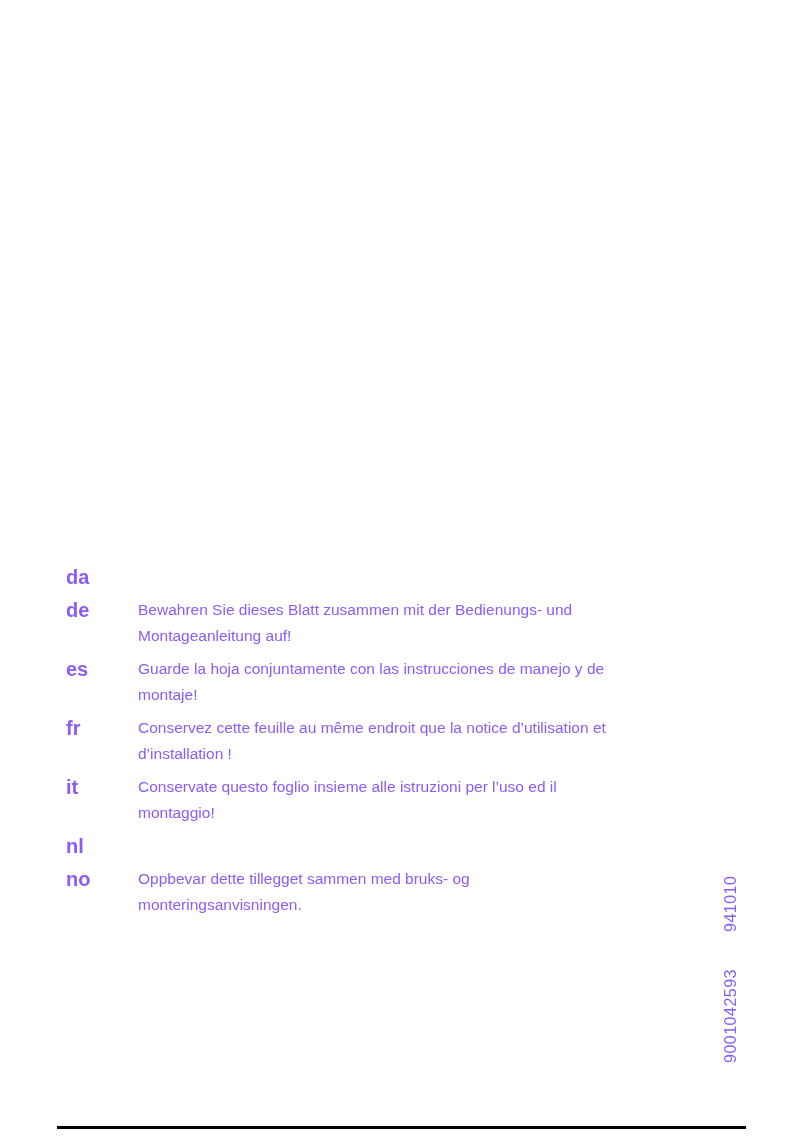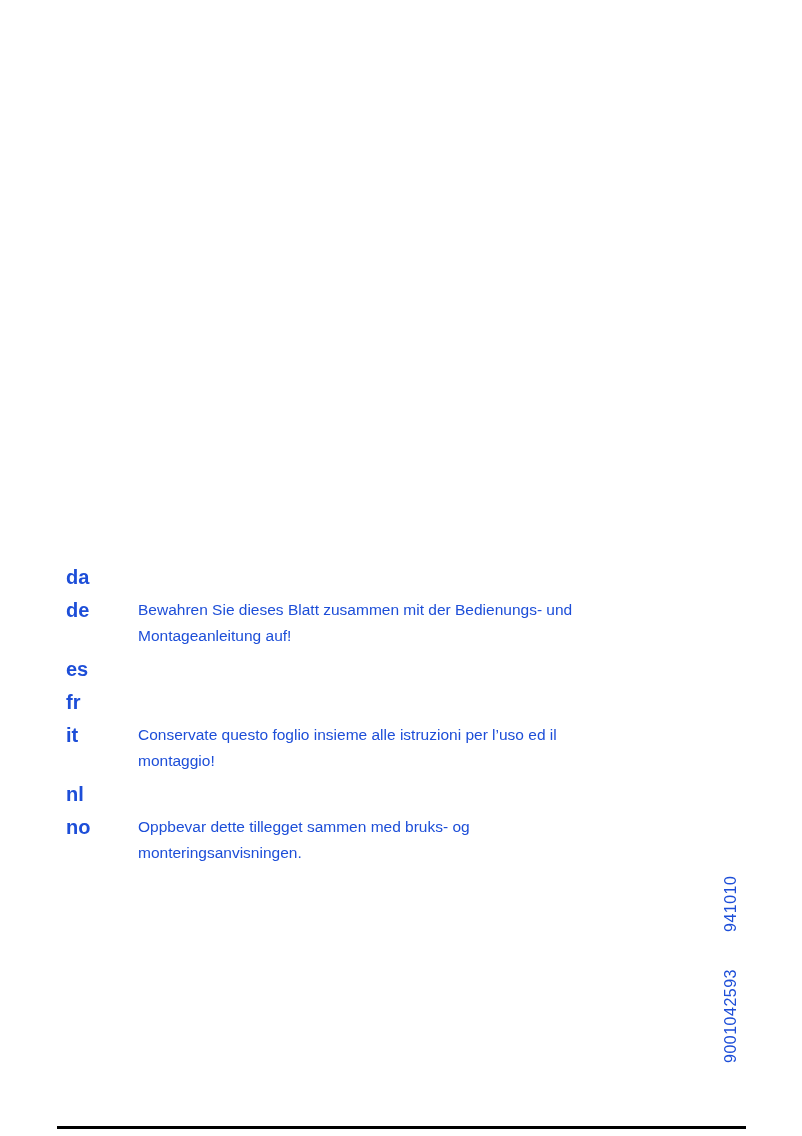--- a/index.html
+++ b/index.html
@@ -3,21 +3,21 @@
 <meta charset="utf-8">
 <style>
   * { margin:0; padding:0; box-sizing:border-box; }
   html, body { background:#ffffff; }
   .page {
     position:relative;
     width:802px;
     height:1136px;
     background:#ffffff;
     font-family:"Liberation Sans","DejaVu Sans",sans-serif;
-    color:#1d4ed8;
+    color:#8b5cf6;
     overflow:hidden;
   }
   .lang-list {
     position:absolute;
     left:66px;
     top:564px;
     width:662px;
   }
   .lang-row {
     display:flex;
@@ -63,23 +63,27 @@
       <div class="lang-row">
         <span class="lang-code">da</span>
       </div>
       <div class="lang-row">
         <span class="lang-code">de</span>
         <div class="lang-text">Bewahren Sie dieses Blatt zusammen mit der Bedienungs- und
 Montageanleitung auf!</div>
       </div>
       <div class="lang-row">
         <span class="lang-code">es</span>
+        <div class="lang-text">Guarde la hoja conjuntamente con las instrucciones de manejo y de
+montaje!</div>
       </div>
       <div class="lang-row">
         <span class="lang-code">fr</span>
+        <div class="lang-text">Conservez cette feuille au même endroit que la notice d’utilisation et
+d’installation !</div>
       </div>
       <div class="lang-row">
         <span class="lang-code">it</span>
         <div class="lang-text">Conservate questo foglio insieme alle istruzioni per l’uso ed il
 montaggio!</div>
       </div>
       <div class="lang-row">
         <span class="lang-code">nl</span>
       </div>
       <div class="lang-row">

